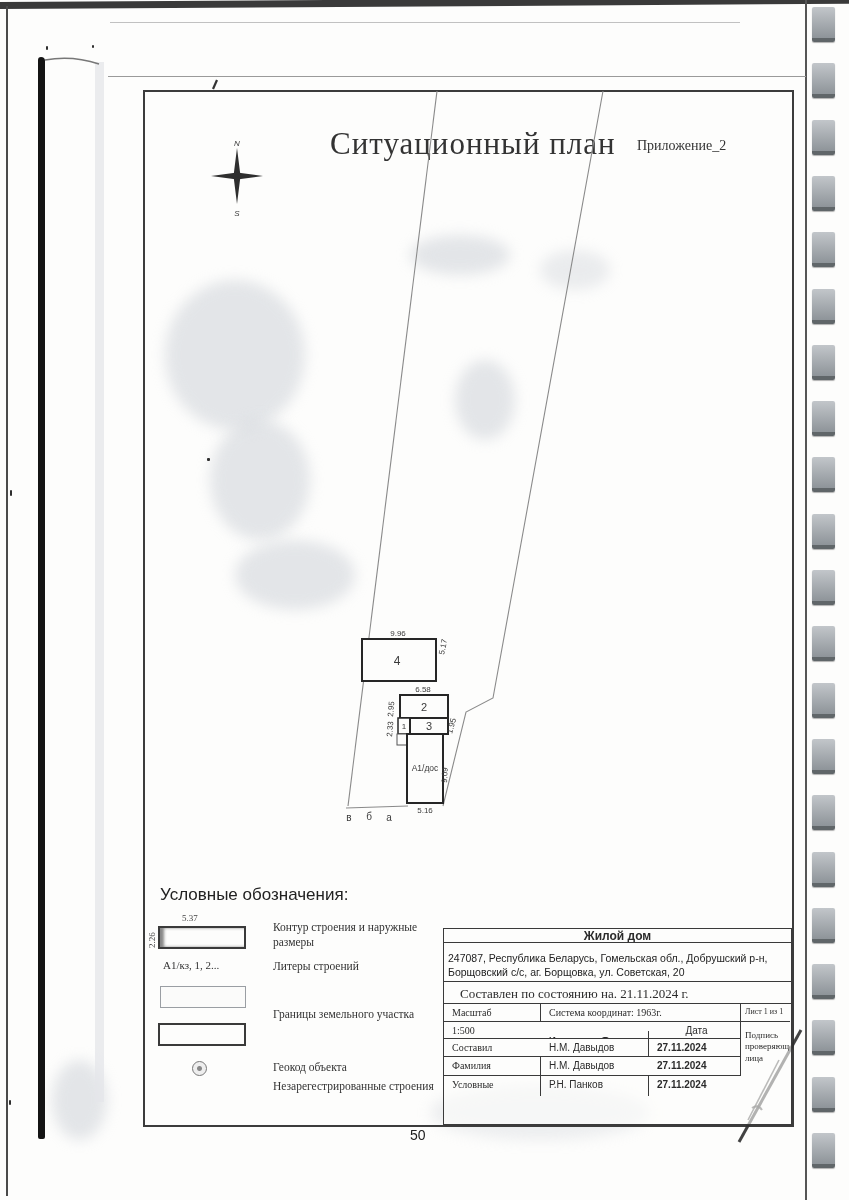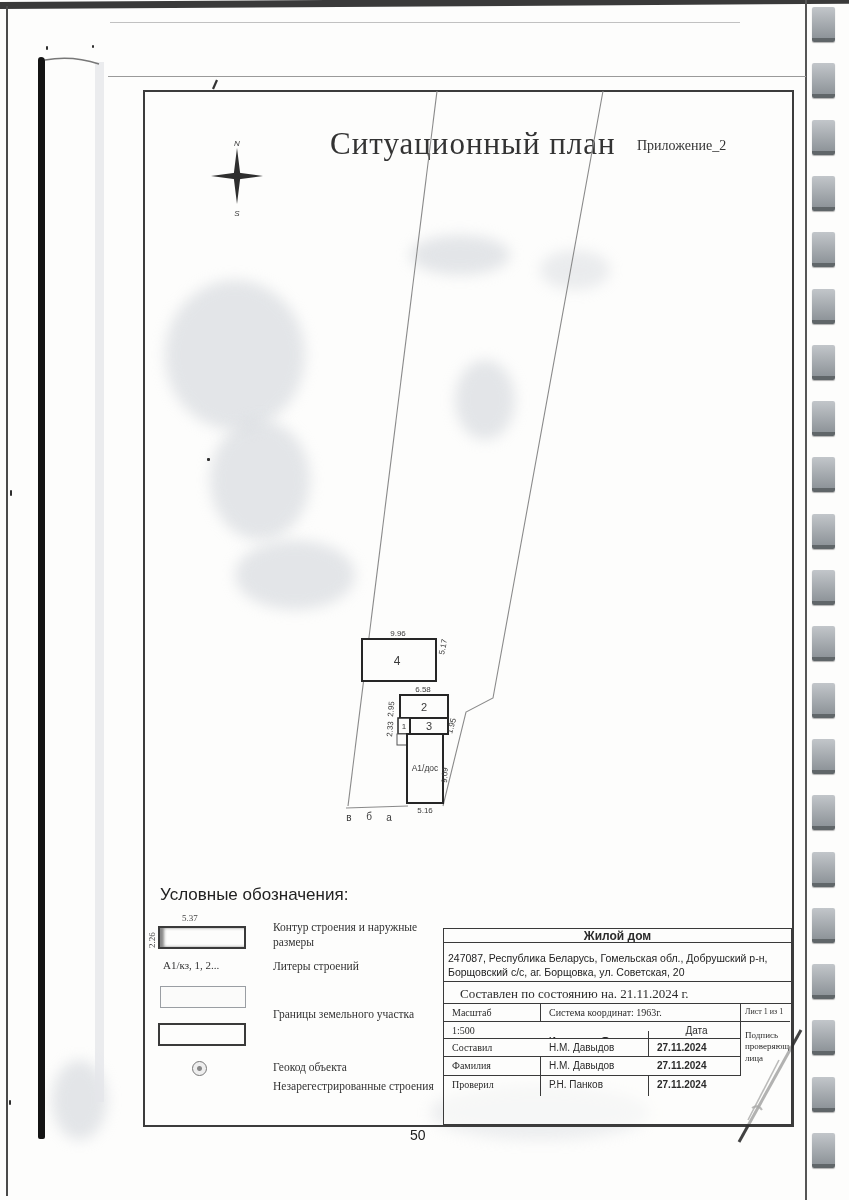--- a/index.html
+++ b/index.html
@@ -196,19 +196,19 @@
     <div class="cell-sig">Подпись проверяющего лица</div>
 
     <div>Составил</div>
     <div class="sans">Н.М. Давыдов</div>
     <div class="sans" style="font-weight:bold;">27.11.2024</div>
 
     <div>Фамилия</div>
     <div class="sans">Н.М. Давыдов</div>
     <div class="sans" style="font-weight:bold;">27.11.2024</div>
 
-    <div class="bottom-row">Проверил</div>
+    <div class="bottom-row">Условные</div>
     <div class="sans bottom-row">Р.Н. Панков</div>
     <div class="sans bottom-row" style="font-weight:bold;">27.11.2024</div>
   </div>
 </div>
 
 <div class="abs sans" style="left:410px;top:1127px;font-size:14px;color:#222;">50</div>
 
 </body></html>

